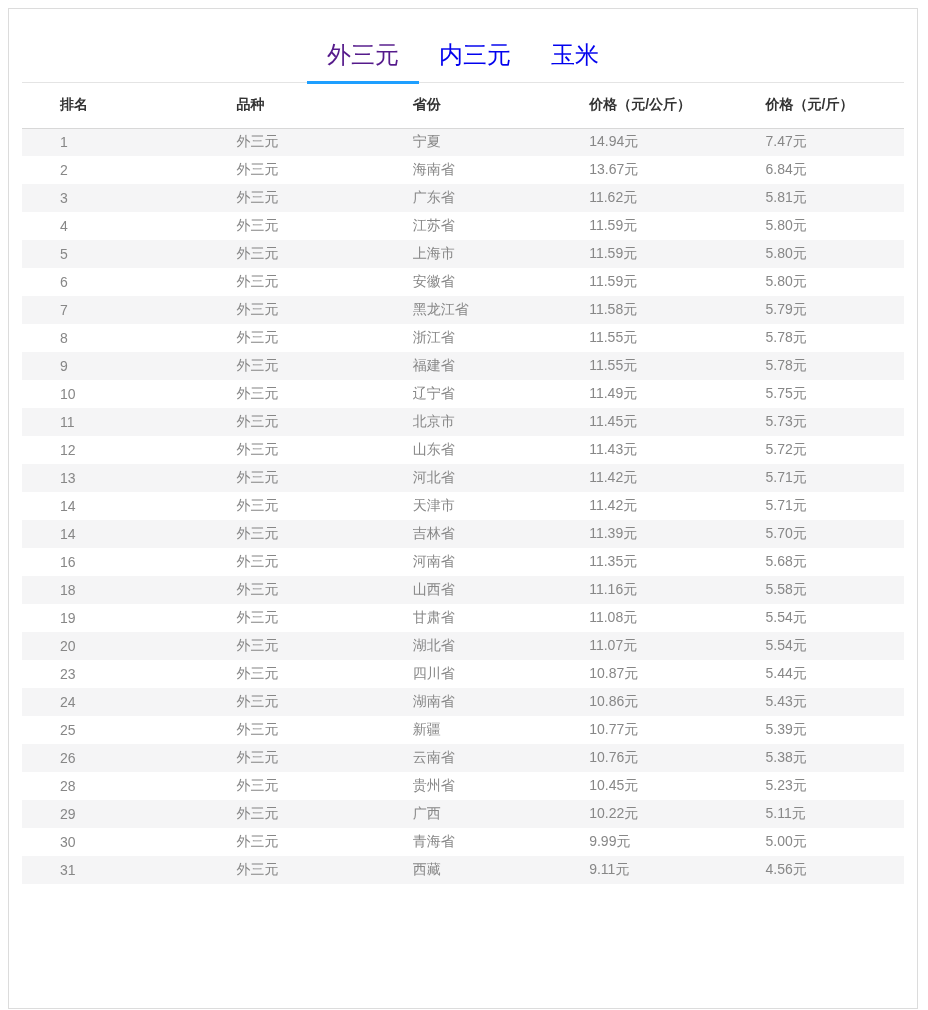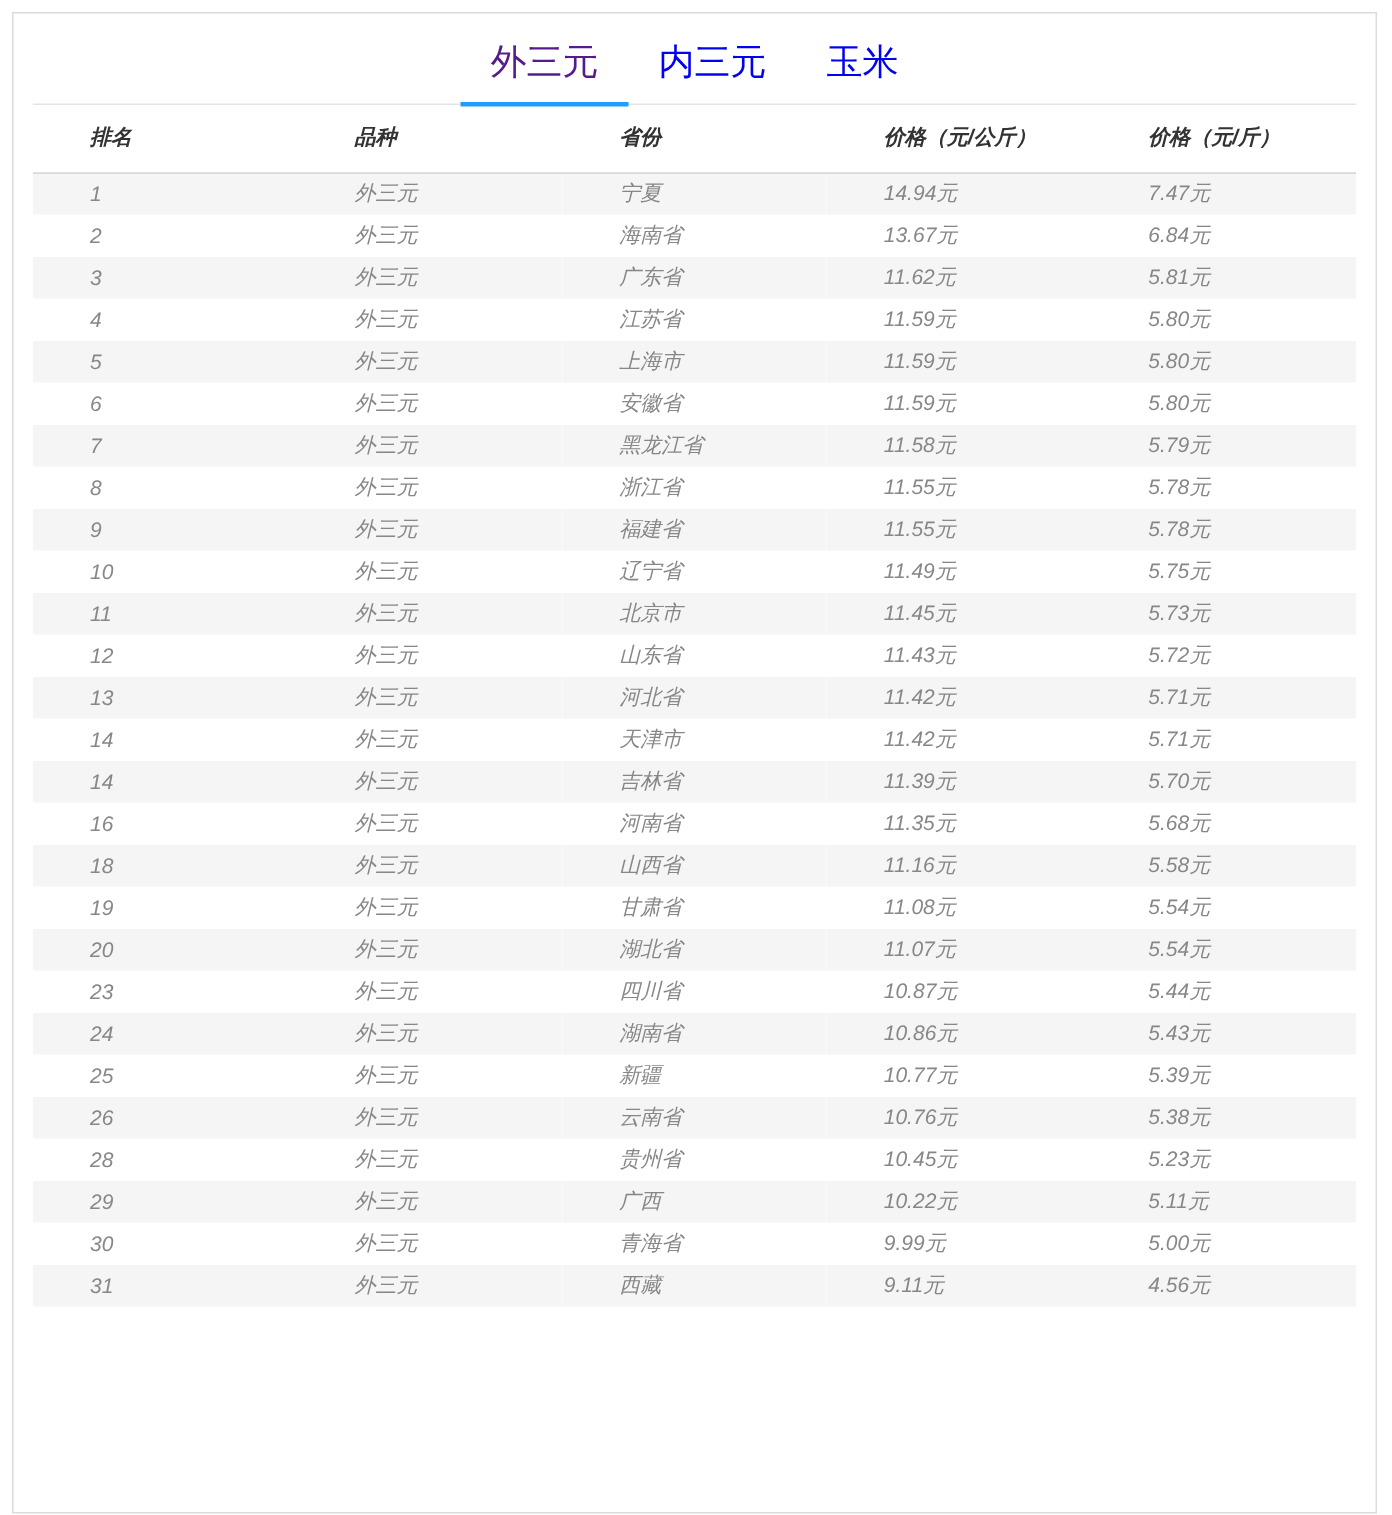--- a/index.html
+++ b/index.html
@@ -17,21 +17,21 @@
   html,body{background:#ffffff;}
   body{
     width:928px;height:1010px;overflow:hidden;
     font-family:"Liberation Sans","DejaVu Sans",sans-serif;
   }
   .card{
     width:910px;height:1001px;
     margin:8px auto 0 8px;
     border:1px solid var(--card-border);
     background:#fff;
-    padding:0 13px;
+    padding:13px 13px;
   }
   
   .tabs{
     display:flex;
     justify-content:center;
     align-items:flex-end;
     border-bottom:1px solid var(--line);
     padding-top:12px;
   }
   .tab-item{
@@ -48,21 +48,20 @@
   .tab-item.active::after{
     content:"";
     position:absolute;left:0;right:0;bottom:-2px;
     height:3px;background:var(--accent);
   }
   
   table{
     width:100%;
     border-collapse:collapse;
     table-layout:fixed;
-    font-style:italic;
   }
   thead th{
     text-align:left;
     font-size:14px;
     font-weight:bold;
     color:var(--header-text);
     height:45px;
     padding:0 0 0 38px;
     border-bottom:1px solid var(--header-line);
     white-space:nowrap;

